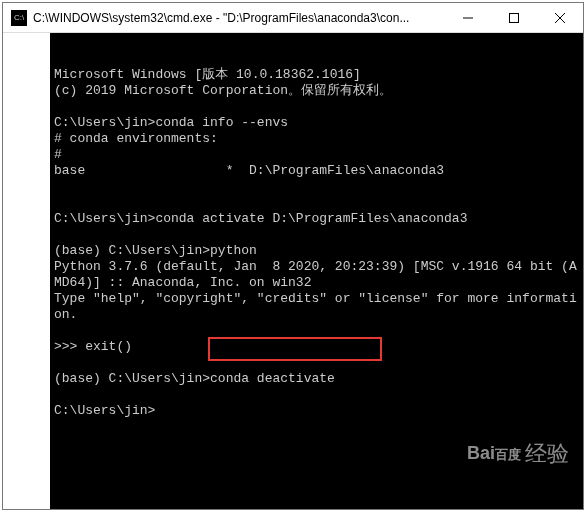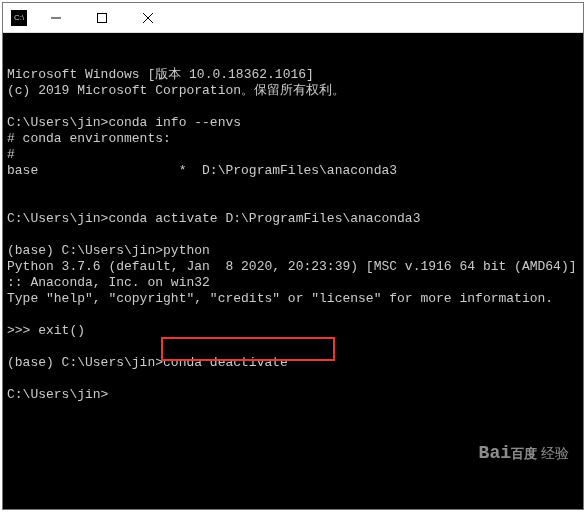--- a/index.html
+++ b/index.html
@@ -66,61 +66,63 @@
     .terminal {
       flex: 1;
       background: #000;
       color: #ccc;
       font-size: 13px;
       line-height: 16px;
       padding: 2px 4px;
       white-space: pre;
       overflow: hidden;
       position: relative;
+      margin-left: 47px;
     }
     .line { white-space: pre-wrap; word-break: break-all; }
     .highlight-box {
       position: absolute;
       border: 2px solid #e53935;
       pointer-events: none;
     }
     .watermark {
       position: absolute;
       right: 14px;
       bottom: 14px;
       text-align: center;
-      font-family: Liberation Mono, monospace;
+      font-family: Liberation Sans, sans-serif;
       color: rgba(255,255,255,0.55);
       pointer-events: none;
     }
     .watermark .wm-main {
       font-size: 18px;
       display: flex;
       align-items: center;
       justify-content: flex-end;
       gap: 4px;
     }
     .watermark .wm-logo {
       font-weight: bold;
       font-size: 18px;
     }
     .watermark .wm-exp {
-      font-size: 14px;
+      font-size: 22px;
     }
     .watermark .wm-url {
       font-size: 11px;
       margin-top: 2px;
     }
   </style>
 </head>
 <body>
 
 <div class="window">
   <div class="titlebar">
     <div class="titlebar-icon">C:\</div>
+    <div class="titlebar-title">C:\WINDOWS\system32\cmd.exe - "D:\ProgramFiles\anaconda3\con...</div>
     <div class="titlebar-buttons">
       <div class="titlebar-btn">
         <svg width="10" height="10">
             <line x1="0" y1="5" x2="10" y2="5"></line>
           </svg>
       </div>
       <div class="titlebar-btn">
         <svg width="10" height="10">
             <rect x="0.5" y="0.5" width="9" height="9"></rect>
           </svg>

